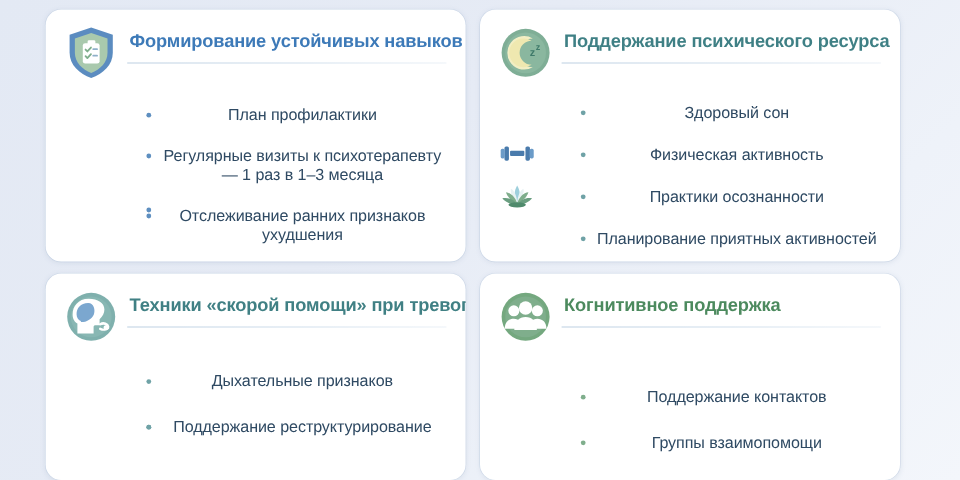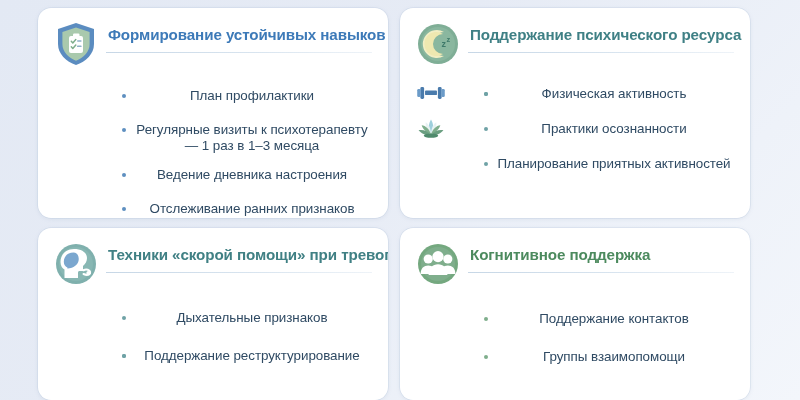--- a/index.html
+++ b/index.html
@@ -100,21 +100,21 @@
   .card1 .bullets { margin-top: 22px; }
   .card1 .bullets li { margin-bottom: 18px; }
   .card1 .bullets li.two-line { margin-bottom: 13px; }
 
   .card2 .bullets { margin-top: 20px; }
   .card2 .bullets li { margin-bottom: 19px; }
 
   .card3 .bullets { margin-top: 24px; }
   .card3 .bullets li { margin-bottom: 22px; }
 
-  .card4 .bullets { margin-top: 25px; }
+  .card4 .bullets { margin-top: 37px; }
   .card4 .bullets li { margin-bottom: 22px; }
 
   
   .row-icon {
     position: absolute;
     left: 14px;
     top: -8px;
     width: 34px;
     height: 30px;
   }
@@ -146,21 +146,20 @@
       <li>
         <span class="dot dot-blue"></span>
         <span>План профилактики</span>
       </li>
       <li class="two-line">
         <span class="dot dot-blue"></span>
         <span>Регулярные визиты к психотерапевту — 1 раз в 1–3 месяца</span>
       </li>
       <li>
         <span class="dot dot-blue"></span>
-        <span>Ведение дневника настроения</span>
       </li>
       <li>
         <span class="dot dot-blue"></span>
         <span>Отслеживание ранних признаков ухудшения</span>
       </li>
     </ul>
   </div>
 
   <div class="card card2">
     <div class="card-head">
@@ -173,20 +172,21 @@
           <text x="27.5" y="27" font-family="Liberation Sans, sans-serif" font-size="9" font-weight="700" fill="#3f7a6a">z</text>
           <text x="32.5" y="21.5" font-family="Liberation Sans, sans-serif" font-size="7.5" font-weight="700" fill="#3f7a6a">z</text>
         </svg>
       </div>
       <div class="card-title title-teal">Поддержание психического ресурса</div>
       <div class="title-rule"></div>
     </div>
     <ul class="bullets">
       <li>
         <span class="dot dot-teal"></span>
+        <span>Здоровый сон</span>
       </li>
       <li>
         <span class="row-icon">
           <svg viewBox="0 0 40 30">
             <rect x="13" y="12.2" width="14" height="5.2" rx="1" fill="#4a7bac"></rect>
             <rect x="7.5" y="8" width="4.4" height="14" rx="1.6" fill="#4a7bac"></rect>
             <rect x="28.1" y="8" width="4.4" height="14" rx="1.6" fill="#4a7bac"></rect>
             <rect x="3.8" y="10.3" width="4" height="9.4" rx="1.6" fill="#6b9bc8"></rect>
             <rect x="32.2" y="10.3" width="4" height="9.4" rx="1.6" fill="#6b9bc8"></rect>
           </svg>

